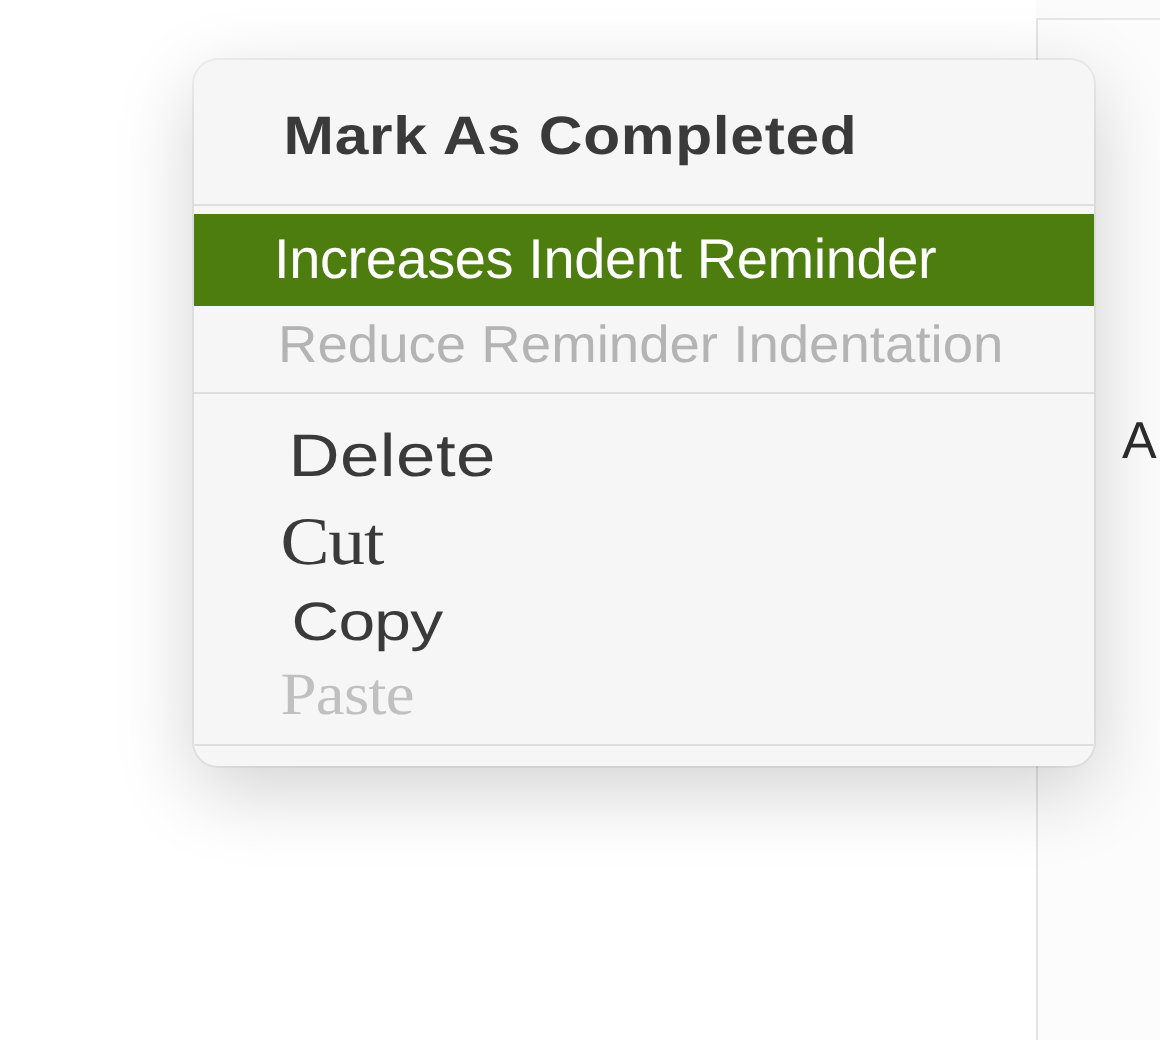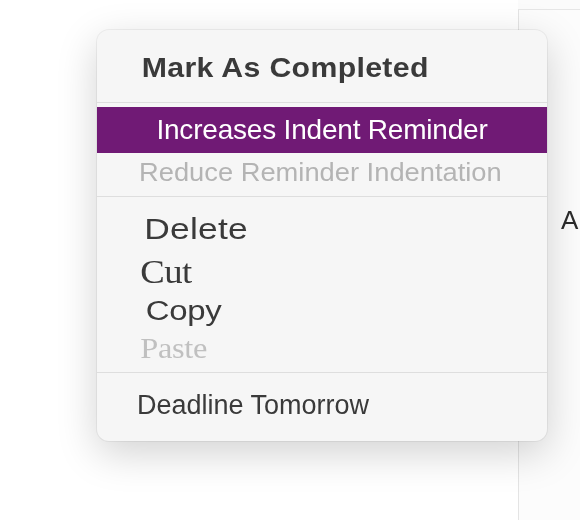--- a/index.html
+++ b/index.html
@@ -81,28 +81,27 @@
     }
     .menu-item.bold {
       font-weight: 600;
       letter-spacing: 0.3px;
       transform: scaleX(1.12);
       font-size: 27px;
       padding-top: 14px;
       padding-bottom: 12px;
     }
     .menu-item.highlighted {
-      background: #701a75;
+      background: #4d7c0f;
       color: #ffffff;
       padding-top: 4px;
       padding-bottom: 4px;
       transform: scaleX(1.0);
       font-size: 28px;
       letter-spacing: -0.2px;
-      text-align: center;
     }
     .menu-item.disabled {
       color: #b4b4b4;
     }
     .menu-item.distorted-1 {
       transform: scaleX(1.18);
       letter-spacing: 0.2px;
       font-size: 30px;
       line-height: 1.2;
     }
@@ -157,14 +156,13 @@
   <div class="menu-item bold">Mark As Completed</div>
   <div class="separator"></div>
   <div class="menu-item highlighted">Increases Indent Reminder</div>
   <div class="menu-item disabled">Reduce Reminder Indentation</div>
   <div class="separator"></div>
   <div class="menu-item distorted-1 group-spacing">Delete</div>
   <div class="menu-item distorted-2">Cut</div>
   <div class="menu-item distorted-3">Copy</div>
   <div class="menu-item distorted-4">Paste</div>
   <div class="separator"></div>
-  <div class="menu-item deadline">Deadline Tomorrow</div>
 </div>
 
 </body></html>

